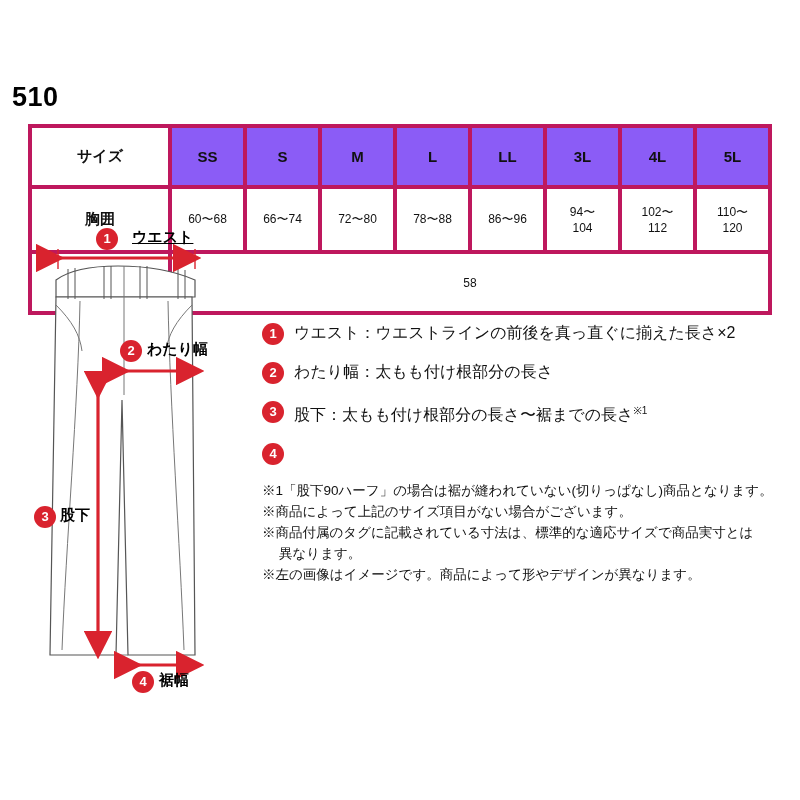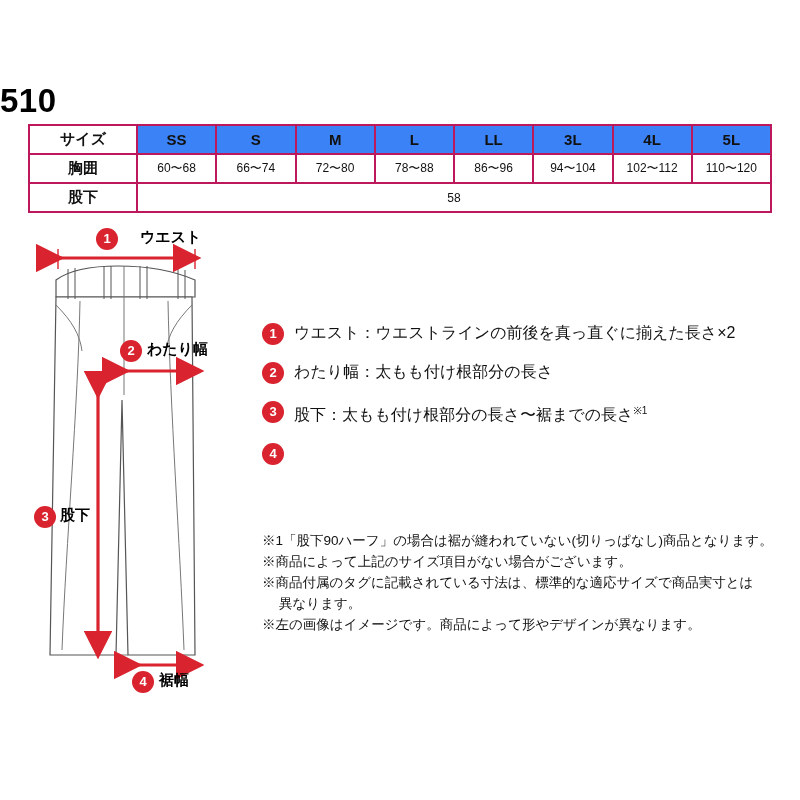--- a/index.html
+++ b/index.html
@@ -12,48 +12,48 @@
     background: #ffffff;
     font-family: "Liberation Sans", sans-serif;
     color: #111111;
     position: relative;
     overflow: hidden;
   }
 
   
   .product-code {
     position: absolute;
-    left: 0;
+    left: 12px;
     top: 82px;
-    font-size: 33px;
+    font-size: 27px;
     font-weight: bold;
     letter-spacing: 0.5px;
     color: #000000;
     text-align: right;
   }
 
   
   .size-table {
     position: absolute;
     left: 28px;
     top: 124px;
     width: 744px;
     border-collapse: collapse;
     table-layout: fixed;
   }
   .size-table th, .size-table td {
-    border: 2px solid #be185d;
+    border: 4px solid #be185d;
     text-align: center;
     font-size: 15px;
     height: 27px;
-    padding: 0;
+    padding: 15px;
     font-weight: normal;
   }
   .size-table .hdr {
-    background: #3b82f6;
+    background: #8b5cf6;
     font-weight: bold;
     font-size: 15px;
   }
   .size-table .rowlabel {
     background: #ffffff;
     font-weight: bold;
     font-size: 15px;
     width: 106px;
   }
   .size-table td.val {
@@ -123,21 +123,21 @@
     color: #111111;
   }
   .legend-text .sup {
     font-size: 10px;
     vertical-align: super;
   }
 
   .notes {
     position: absolute;
     left: 262px;
-    top: 530px;
+    top: 480px;
     width: 520px;
   }
   .note {
     font-size: 13.5px;
     line-height: 21px;
     color: #111111;
   }
   .note .indent {
     display: block;
     padding-left: 17px;
@@ -232,21 +232,21 @@
     </g>
 
     <g stroke="#d9232e" stroke-width="1.4">
       <line x1="38" y1="24" x2="38" y2="44"></line>
       <line x1="175" y1="24" x2="175" y2="44"></line>
     </g>
   </svg>
 
   
   <div class="badge" style="left:76px; top:3px;">1</div>
-  <div class="dim-label" style="left:120px; top:3px;">ウエスト</div>
+  <div class="dim-label" style="left:112px; top:3px;text-decoration:underline;">ウエスト</div>
 
   <div class="badge" style="left:100px; top:115px;">2</div>
   <div class="dim-label" style="left:127px; top:115px;text-align:right;">わたり幅</div>
 
   <div class="badge" style="left:14px; top:281px;">3</div>
   <div class="dim-label" style="left:40px; top:281px;">股下</div>
 
   <div class="badge" style="left:112px; top:446px;">4</div>
   <div class="dim-label" style="left:139px; top:446px;">裾幅</div>
 </div>

